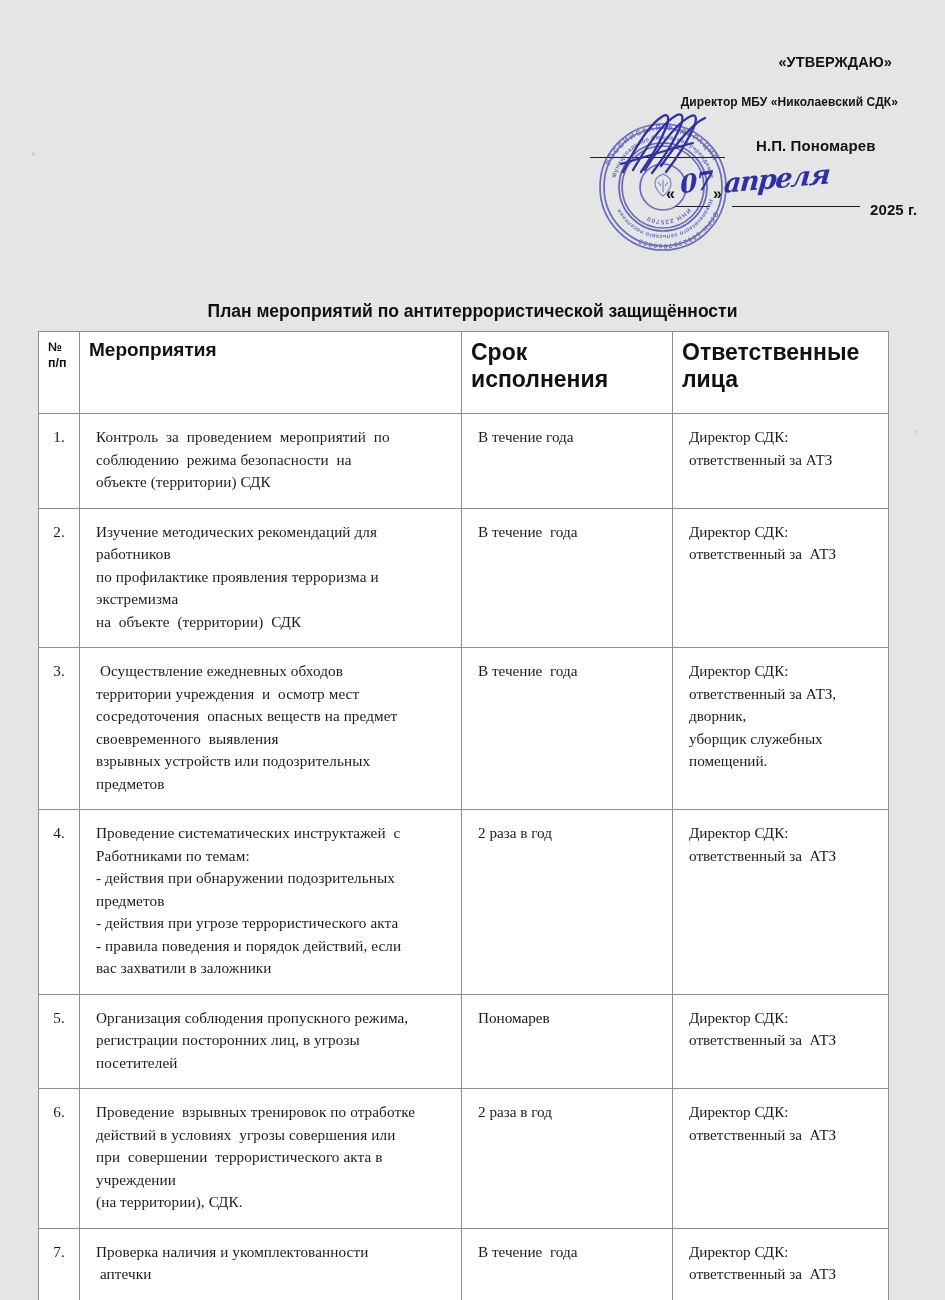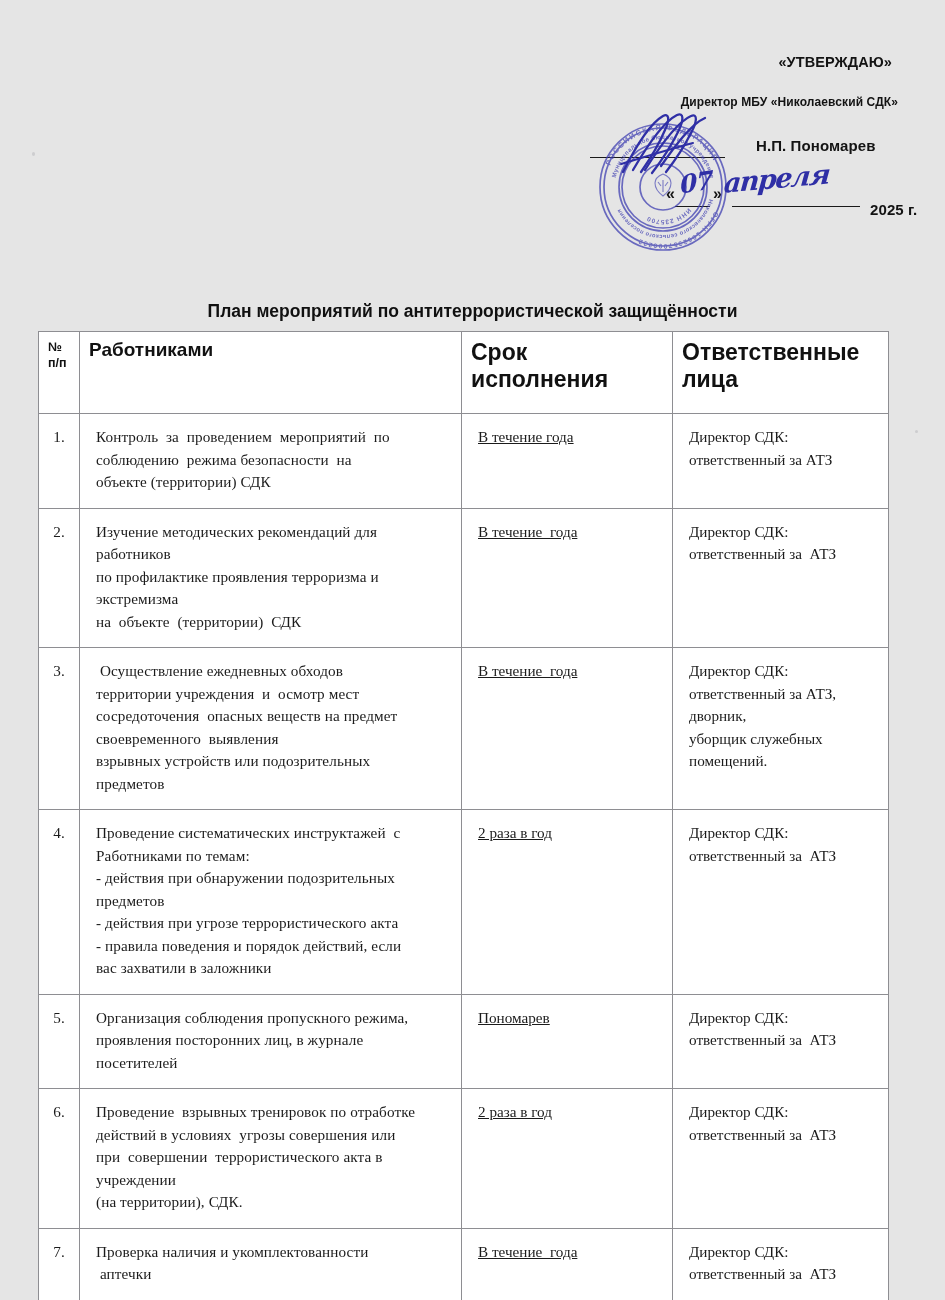--- a/index.html
+++ b/index.html
@@ -189,21 +189,21 @@
     line-height: 22.5px;
     padding: 12px 8px 14px 8px;
     color: #1b1b1b;
   }
   td.num {
     text-align: center;
     font-size: 15px;
     padding-top: 14px;
   }
   td.act { padding-left: 12px; letter-spacing: .1px; }
-  td.term { padding-left: 11px; text-decoration: underline; }
+  td.term { padding-left: 11px; }
   td.resp { padding-left: 13px; }
   td .ln { display: block; white-space: pre-wrap; margin-left: 8px; }
 
   col.w-num  { width: 41px; }
   col.w-act  { width: 382px; }
   col.w-term { width: 211px; }
   col.w-resp { width: 216px; }
 </style>
 </head>
 <body>
@@ -296,21 +296,21 @@
           <col class="w-act">
           <col class="w-term">
           <col class="w-resp">
       </colgroup>
       <thead>
         <tr>
           <th class="c-num">
             <span>№</span><br>
             <span>п/п</span>
           </th>
-          <th class="c-act">Работниками</th>
+          <th class="c-act">Мероприятия</th>
           <th class="c-term">
             <span>Срок</span><br>
             <span>исполнения</span>
           </th>
           <th class="c-resp">
             <span>Ответственные</span><br>
             <span>лица</span>
           </th>
         </tr>
       </thead>
@@ -384,21 +384,21 @@
             </td>
             <td class="resp">
               <span class="ln">Директор СДК:</span>
               <span class="ln">ответственный за  АТЗ</span>
             </td>
           </tr>
           <tr>
             <td class="num">5.</td>
             <td class="act">
               <span class="ln">Организация соблюдения пропускного режима,</span>
-              <span class="ln">проявления посторонних лиц, в журнале</span>
+              <span class="ln">регистрации посторонних лиц, в угрозы</span>
               <span class="ln">посетителей</span>
             </td>
             <td class="term">
               <span class="ln">Пономарев</span>
             </td>
             <td class="resp">
               <span class="ln">Директор СДК:</span>
               <span class="ln">ответственный за  АТЗ</span>
             </td>
           </tr>

